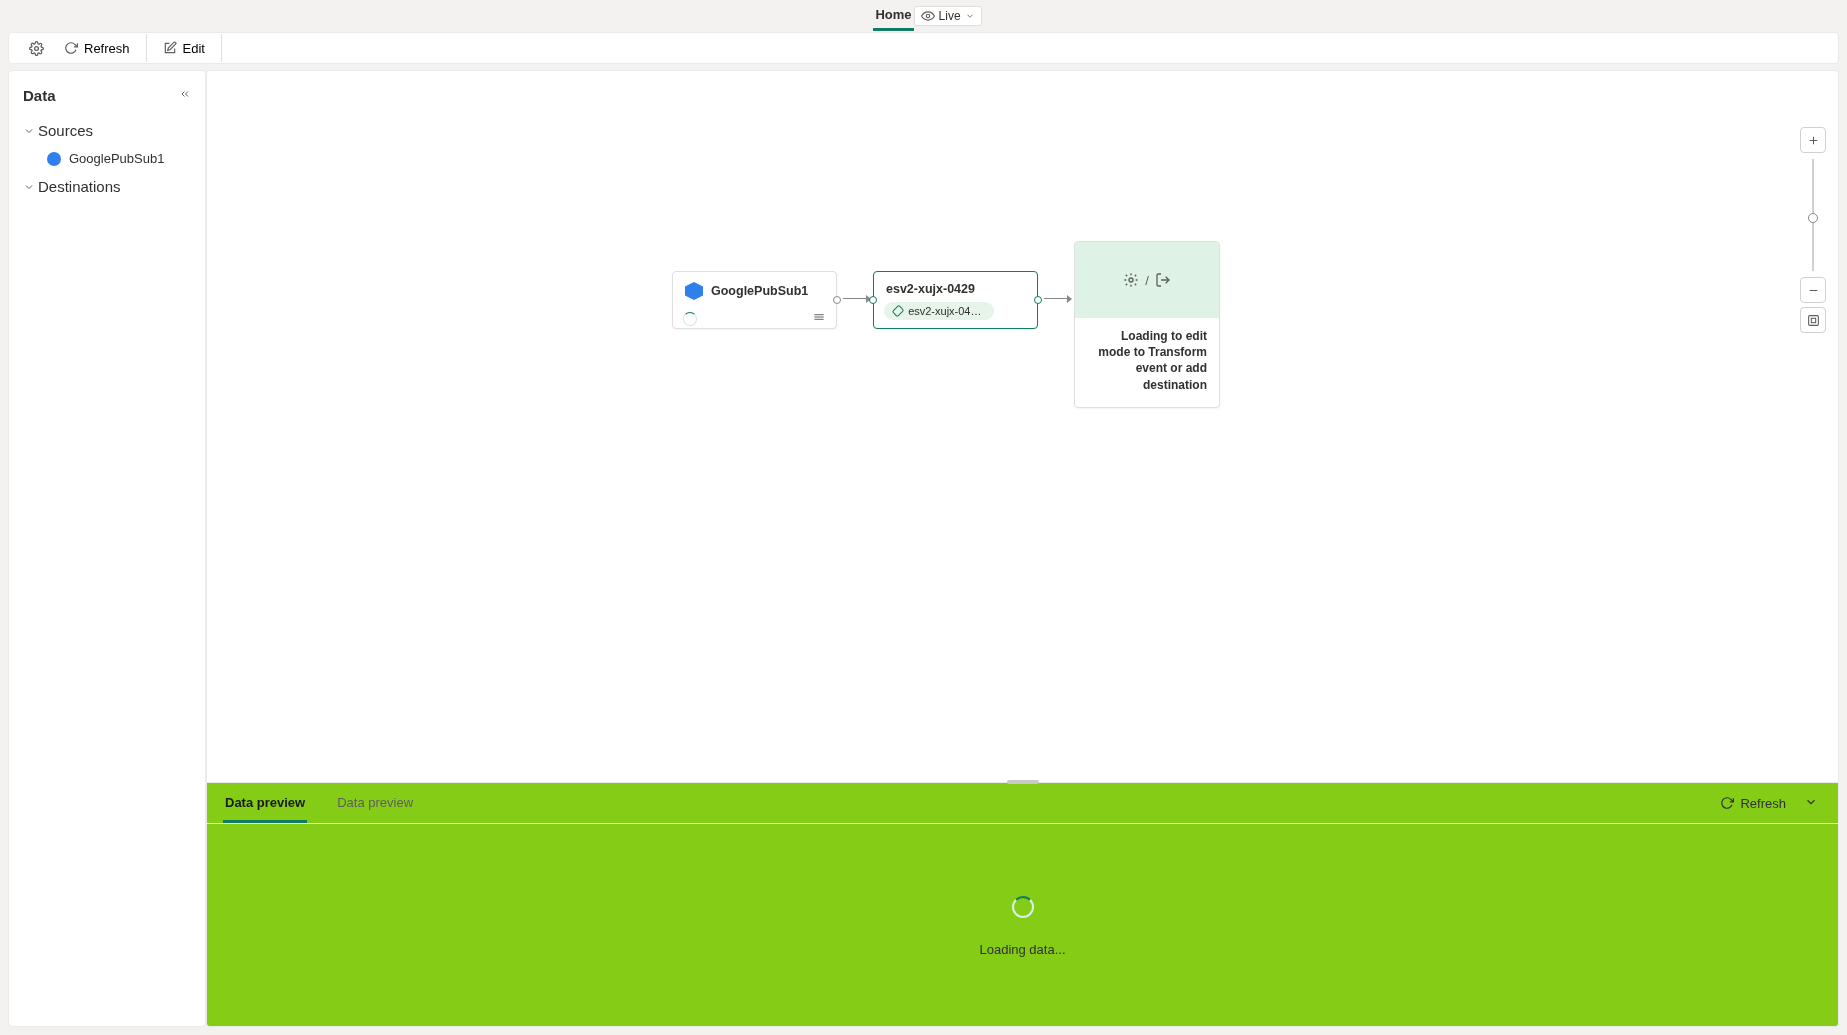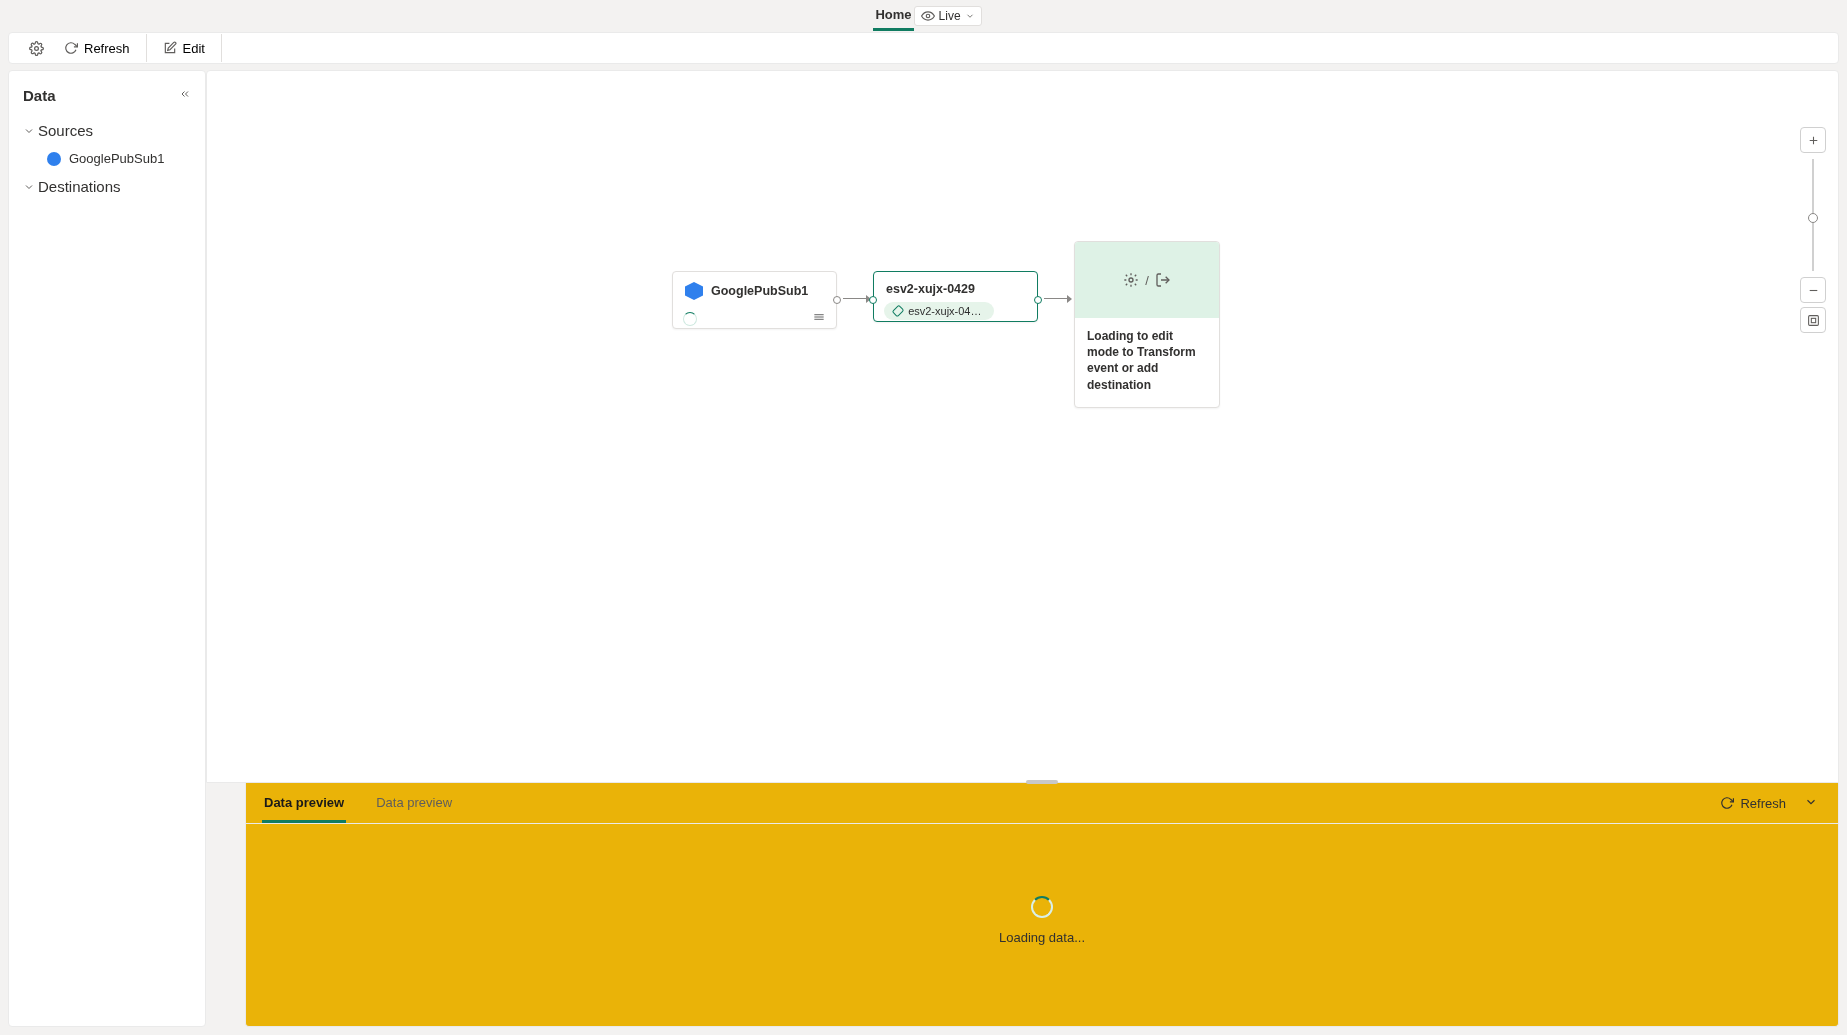--- a/index.html
+++ b/index.html
@@ -41,20 +41,21 @@
     display: flex; align-items: center; gap: 6px;
     height: 28px; padding: 0 8px; border-radius: 3px;
     cursor: pointer; background: transparent; border: none; font: inherit;
   }
   .toolbar-divider { width:1px; height: 28px; background:#e1dfdd; margin:0 4px; }
 
   
   .main {
     flex: 1; display: flex; min-height: 0;
     margin: 6px 8px 8px 8px;
+    text-align: right;
   }
   .sidebar {
     width: 198px; background: #fff; border: 1px solid #eaeaea; border-radius: 4px;
     display: flex; flex-direction: column; padding: 12px 0;
   }
   .sidebar-header {
     display: flex; justify-content: space-between; align-items: center;
     padding: 4px 14px 12px 14px;
   }
   .sidebar-title { font-size: 15px; font-weight: 600; }
@@ -150,22 +151,22 @@
   }
   .dest-top {
     background:#def2e6; height:76px; display:flex; align-items:center; justify-content:center;
     gap:6px; color:#605e5c;
   }
   .dest-bottom { padding:10px 12px 14px 12px; font-size:12px; font-weight:600; line-height:1.35;}
   .dest-top svg{display:block;}
 
   
   .bottom {
-    background:#eab308; border:1px solid #eaeaea; border-top:none;
-    border-radius:0 0 4px 4px; min-height:244px; position:relative;margin-left:39px;
+    background:#84cc16; border:1px solid #eaeaea; border-top:none;
+    border-radius:0 0 4px 4px; min-height:244px; position:relative;
   }
   .drag-handle {
     position:absolute; left:50%; transform:translateX(-50%);
     top:-3px; width:32px; height:4px; border-radius:2px; background:#c8c8c8;
   }
   .bottom-tabs {
     display:flex; justify-content:space-between; align-items:center;
     border-bottom:1px solid #eaeaea; padding:0 16px;
   }
   .bottom-tabs-left{ display:flex; gap:28px; }
@@ -181,21 +182,21 @@
 
   .bottom-body { padding:16px 14px; }
   .row { display:flex; align-items:center; gap:10px; }
   .label { font-size:13px; }
   .select {
     width:226px; height:26px; border:1px solid #c8c6c4; border-radius:2px;
     display:flex; align-items:center; justify-content:space-between;
     padding:0 8px; color:#999; background:#fff; cursor:pointer;
   }
   .loading-area {
-    display:flex; flex-direction:column; align-items:center; padding-top:56px; gap:12px;
+    display:flex; flex-direction:column; align-items:center; padding-top:56px; gap:24px;
   }
   .spinner {
     width:22px; height:22px; border:2px solid #d9efe8; border-top-color:#107c61; border-radius:50%;
     animation:spin 1s linear infinite;
   }
   @keyframes spin { to { transform: rotate(360deg); } }
 </style>
 </head>
 <body>
 
@@ -318,21 +319,21 @@
                   </svg>
               </span>
             </div>
             <span class="port" style="right:-5px; top:24px"></span>
           </div>
 
           <div class="edge short" style="margin-top:26px; margin-left:6px; margin-right:2px;">
             <div class="edge-line"></div>
           </div>
 
-          <div class="node selected" style="height:51px; margin-left:4px;">
+          <div class="node selected" style="height:58px; margin-left:4px;">
             <span class="port green" style="left:-5px; top:24px"></span>
             <div class="node-head" style="padding-bottom:2px;">
               <span>esv2-xujx-0429</span>
             </div>
             <div class="node-body">
               <span class="chip">
                 <span class="link-icon"></span>
                 <span class="txt">esv2-xujx-0429-str...</span>
               </span>
             </div>

